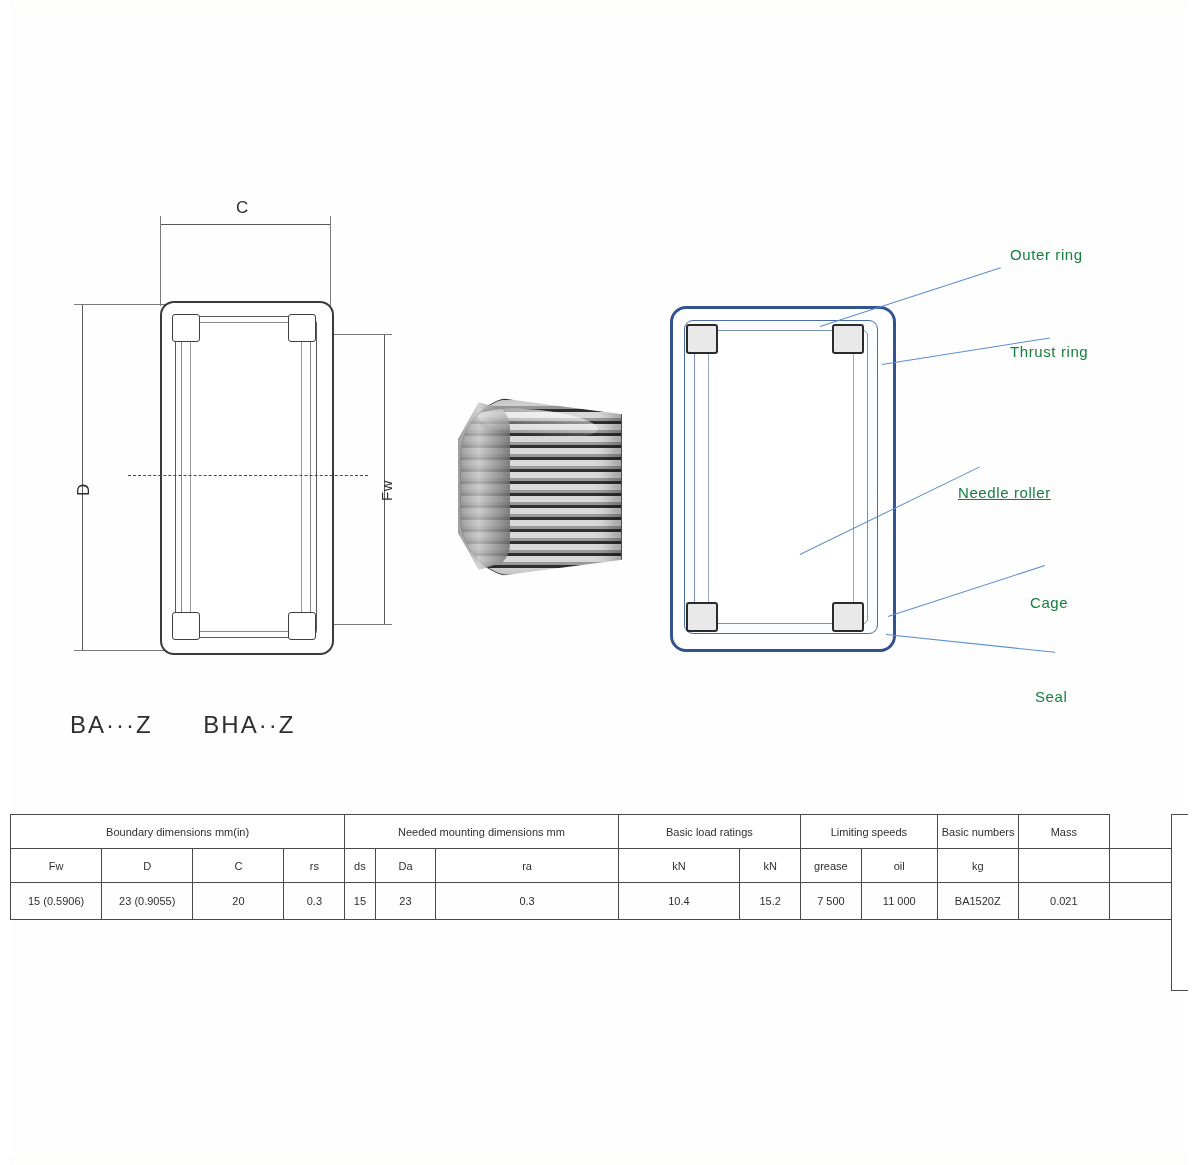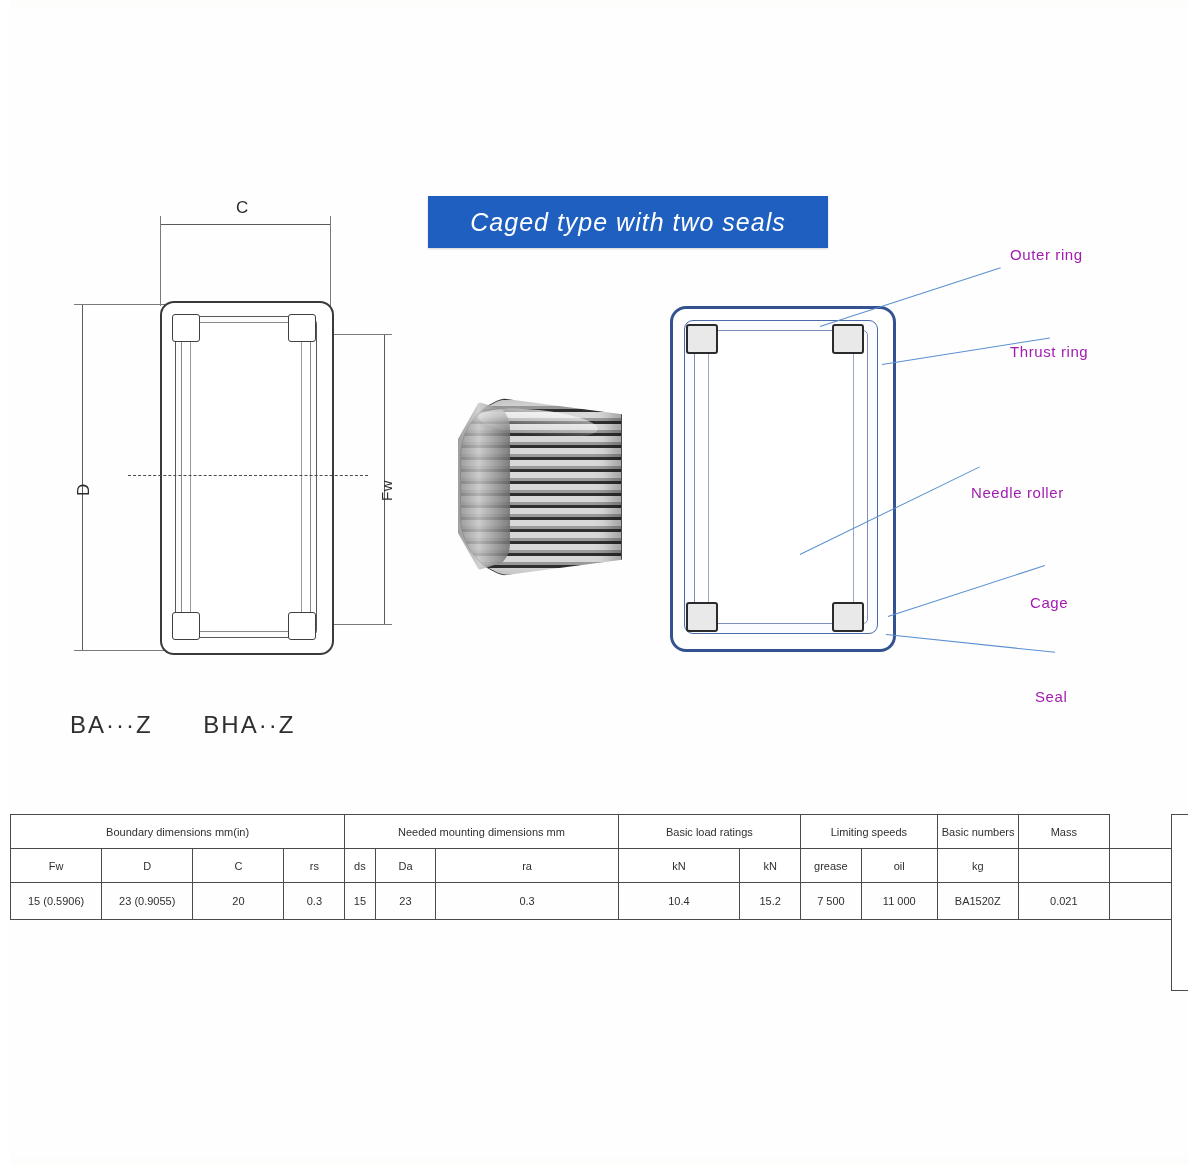--- a/index.html
+++ b/index.html
@@ -140,21 +140,21 @@
     position:absolute;width:28px;height:26px;border:2px solid #2b2b2b;background:#e9e9e9;
     border-radius:3px;
   }
   .rbc-tl{left:36px;top:38px;}
   .rbc-tr{left:182px;top:38px;}
   .rbc-bl{left:36px;top:316px;}
   .rbc-br{left:182px;top:316px;}
 
   .lead{position:absolute;background:#5b8fd0;height:1.4px;transform-origin:left center;}
   .callout{
-    position:absolute;font-size:15px;color:#a21caf;letter-spacing:.6px;white-space:nowrap;
+    position:absolute;font-size:15px;color:#15803d;letter-spacing:.6px;white-space:nowrap;
   }
 
   
   .table-wrap{
     position:absolute;left:0;top:808px;width:1178px;height:175px;
   }
   table.spec{
     border-collapse:collapse;width:1178px;table-layout:fixed;
     font-size:11px;color:#2f2f2f;
   }
@@ -216,43 +216,40 @@
         <span>BA···Z</span>
         <span>BHA··Z</span>
       </div>
 
       <div class="photo">
         <div class="photo-body"></div>
         <div class="photo-face"></div>
         <div class="photo-gloss"></div>
       </div>
 
-      <div class="banner">
-        <span>Caged type with two seals</span>
-      </div>
 
       <div class="right-draw">
         <div class="rb-outer"></div>
         <div class="rb-mid"></div>
         <div class="rb-in"></div>
         <div class="rb-col"></div>
         <div class="rb-corner rbc-tl"></div>
         <div class="rb-corner rbc-tr"></div>
         <div class="rb-corner rbc-bl"></div>
         <div class="rb-corner rbc-br"></div>
 
         <div class="lead" style="left:170px;top:40px;width:190px;transform:rotate(-18deg);"></div>
         <div class="lead" style="left:232px;top:78px;width:170px;transform:rotate(-9deg);"></div>
         <div class="lead" style="left:150px;top:268px;width:200px;transform:rotate(-26deg);"></div>
         <div class="lead" style="left:238px;top:330px;width:165px;transform:rotate(-18deg);"></div>
         <div class="lead" style="left:236px;top:348px;width:170px;transform:rotate(6deg);"></div>
 
         <div class="callout" style="left:360px;top:-40px;">Outer ring</div>
         <div class="callout" style="left:360px;top:57px;">Thrust ring</div>
-        <div class="callout" style="left:321px;top:198px;">Needle roller</div>
+        <div class="callout" style="left:308px;top:198px;text-decoration:underline;">Needle roller</div>
         <div class="callout" style="left:380px;top:308px;">Cage</div>
         <div class="callout" style="left:385px;top:402px;">Seal</div>
       </div>
     </div>
 
     <div class="table-wrap">
       <table class="spec blurry">
         <colgroup>
           <col style="width:90px">
             <col style="width:90px">

